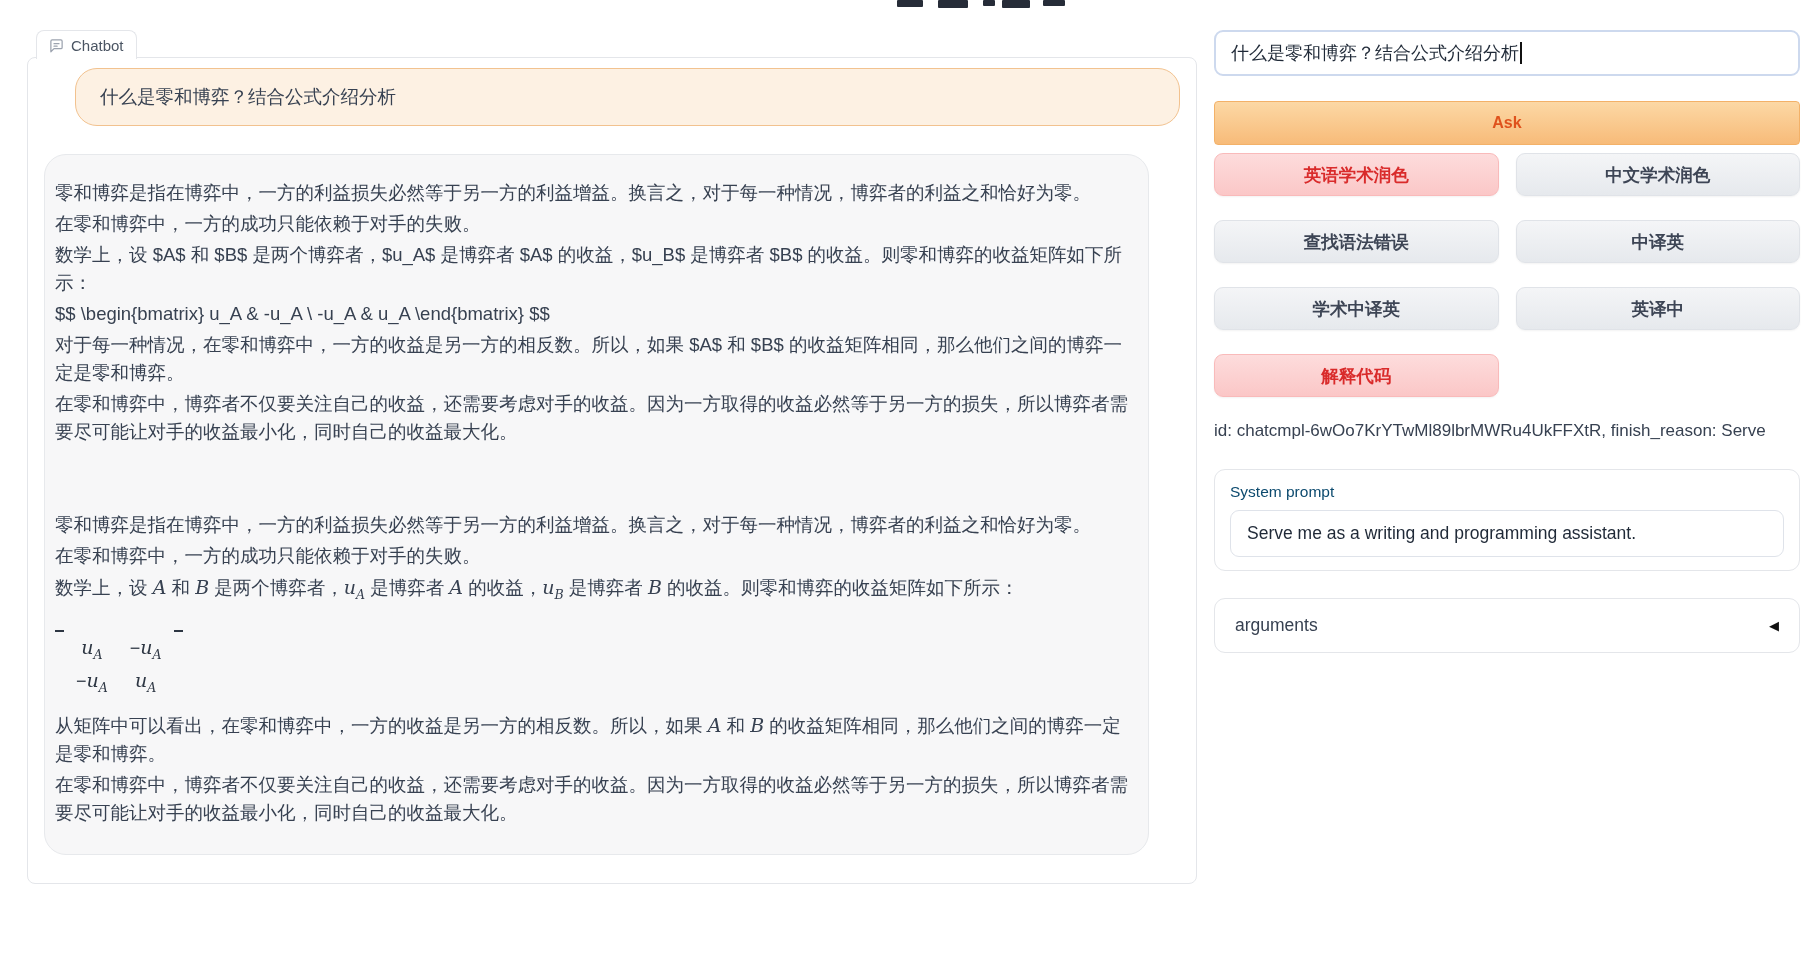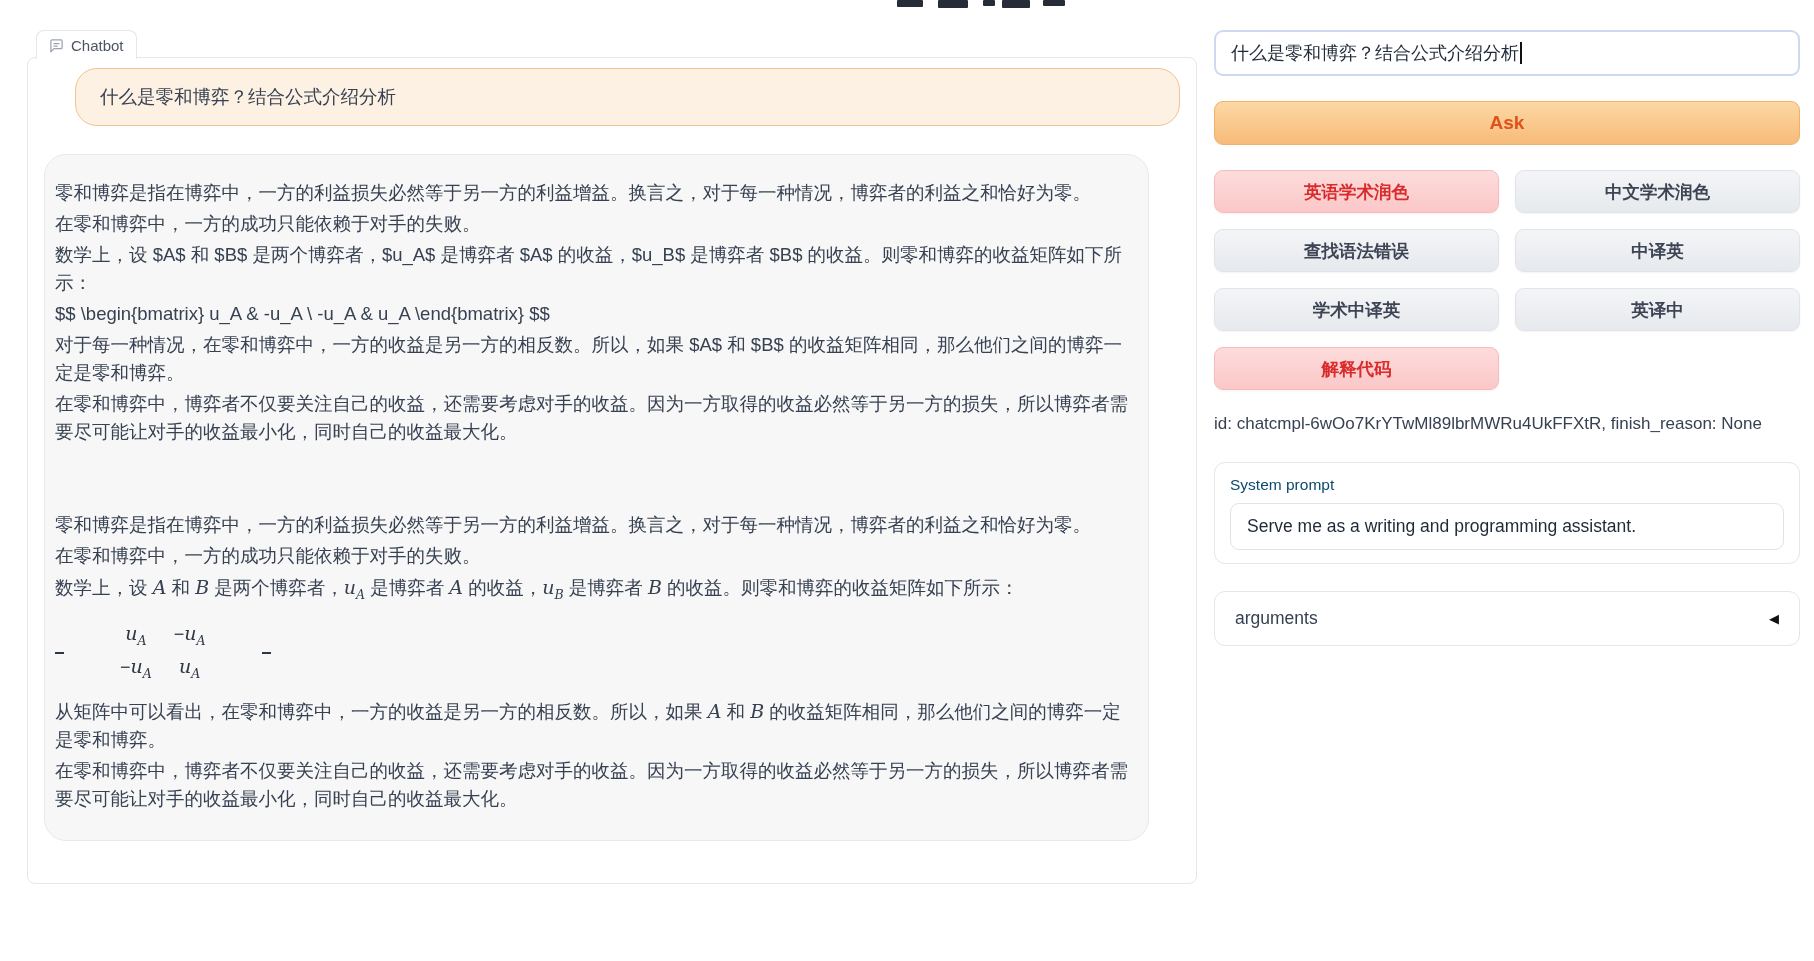--- a/index.html
+++ b/index.html
@@ -18,36 +18,36 @@
   .chat-tab::after{content:"";position:absolute;left:0;right:0;bottom:-1px;height:2px;background:#fff;}
   .chat-icon{display:flex;align-items:center;}
   .messages{padding:10px 16px;height:100%;box-sizing:border-box;overflow:hidden;}
   .msg{box-sizing:border-box;font-size:18.5px;line-height:28px;color:#374151;}
   .msg.user{margin-left:31px;background:#fdf1e3;border:1px solid #f2c28f;border-radius:22px;padding:14px 24px;}
   .msg.bot{margin-top:28px;margin-right:31px;background:#f7f7f8;border:1px solid #e7e9ec;border-radius:22px;padding:24px 10px;}
   .mline{margin:0 0 3px;}
   .msg-gap{height:62px;}
   .mv{font-family:"DejaVu Serif",serif;font-style:italic;font-size:19px;}
   sub.ms{font-family:"DejaVu Serif",serif;font-style:italic;font-size:12.5px;}
-  .matrix{display:inline-flex;align-items:center;margin:4px 0 6px;gap:44px;}
+  .matrix{display:inline-flex;align-items:flex-start;margin:4px 0 6px;}
   .br-l{width:8px;border:1.8px solid #2d3643;border-right:none;}
   .br-r{width:8px;border:1.8px solid #2d3643;border-left:none;}
   .mgrid{display:grid;grid-template-columns:auto auto;column-gap:22px;padding:4px 12px;
     justify-items:center;align-items:center;}
   .mcell{white-space:nowrap;line-height:26px;font-size:18px;color:#2d3643;}
 
   
   .right-col{position:absolute;left:1214px;top:30px;width:586px;}
   .query-input{height:46px;border:2px solid #cdd9ee;border-radius:9px;box-sizing:border-box;padding:0 15px;
     display:flex;align-items:center;background:#fff;font-size:18px;color:#1f2937;cursor:text;}
   .caret{width:2px;height:22px;background:#111;margin-left:1px;}
-  .ask{display:block;margin-top:25px;width:100%;height:44px;border:1px solid #f3b168;border-radius:9px;
-    background:linear-gradient(180deg,#fcd8a5,#f7bb79);color:#df521c;font-size:19px;font-weight:700;
+  .ask{display:block;margin-top:25px;width:100%;height:44px;border:1px solid #f3b168;border-radius:4px;
+    background:linear-gradient(180deg,#fcd8a5,#f7bb79);color:#df521c;font-size:16px;font-weight:700;
     font-family:inherit;cursor:pointer;}
-  .fn-grid{margin-top:25px;display:grid;grid-template-columns:1fr 1fr;column-gap:17px;row-gap:24px;gap:16px;}
+  .fn-grid{margin-top:8px;display:grid;grid-template-columns:1fr 1fr;column-gap:17px;row-gap:24px;}
   .fnbtn{height:43px;border-radius:9px;font-size:17.5px;font-weight:700;font-family:inherit;cursor:pointer;
     box-shadow:0 1px 2px rgba(0,0,0,.05);}
   .fnbtn.gray{background:linear-gradient(180deg,#f4f5f7,#e6e9ed);border:1px solid #e0e3e8;color:#3d4555;}
   .fnbtn.red{background:linear-gradient(180deg,#fddcdc,#fbc7c7);border:1px solid #f9baba;color:#d92b2b;}
   .status{margin-top:24px;font-size:17px;color:#374151;}
   .sys-panel{margin-top:28px;border:1px solid #e4e6ea;border-radius:11px;padding:13px 15px;background:#fff;box-sizing:border-box;}
   .sys-label{font-size:15.5px;color:#0c4a6e;margin-bottom:9px;}
   .sys-box{border:1.5px solid #dfe3ea;border-radius:9px;padding:12px 16px;font-size:17.5px;color:#1f2937;cursor:text;}
   .accordion{margin-top:27px;border:1px solid #e4e6ea;border-radius:11px;height:55px;display:flex;align-items:center;
     justify-content:space-between;padding:8px 20px;font-size:17.5px;color:#374151;cursor:pointer;box-sizing:border-box;}
@@ -132,21 +132,21 @@
 
     <button class="fnbtn red">英语学术润色</button>
         <button class="fnbtn gray">中文学术润色</button>
         <button class="fnbtn gray">查找语法错误</button>
         <button class="fnbtn gray">中译英</button>
         <button class="fnbtn gray">学术中译英</button>
         <button class="fnbtn gray">英译中</button>
         <button class="fnbtn red">解释代码</button>
       </div>
 
-    <div class="status">id: chatcmpl-6wOo7KrYTwMl89lbrMWRu4UkFFXtR, finish_reason: None</div>
+    <div class="status">id: chatcmpl-6wOo7KrYTwMl89lbrMWRu4UkFFXtR, finish_reason: Serve</div>
 
     <div class="sys-panel">
       <div class="sys-label">System prompt</div>
       <div class="sys-box">
         <span>Serve me as a writing and programming assistant.</span>
       </div>
     </div>
 
     <div class="accordion">
       <span>arguments</span>

